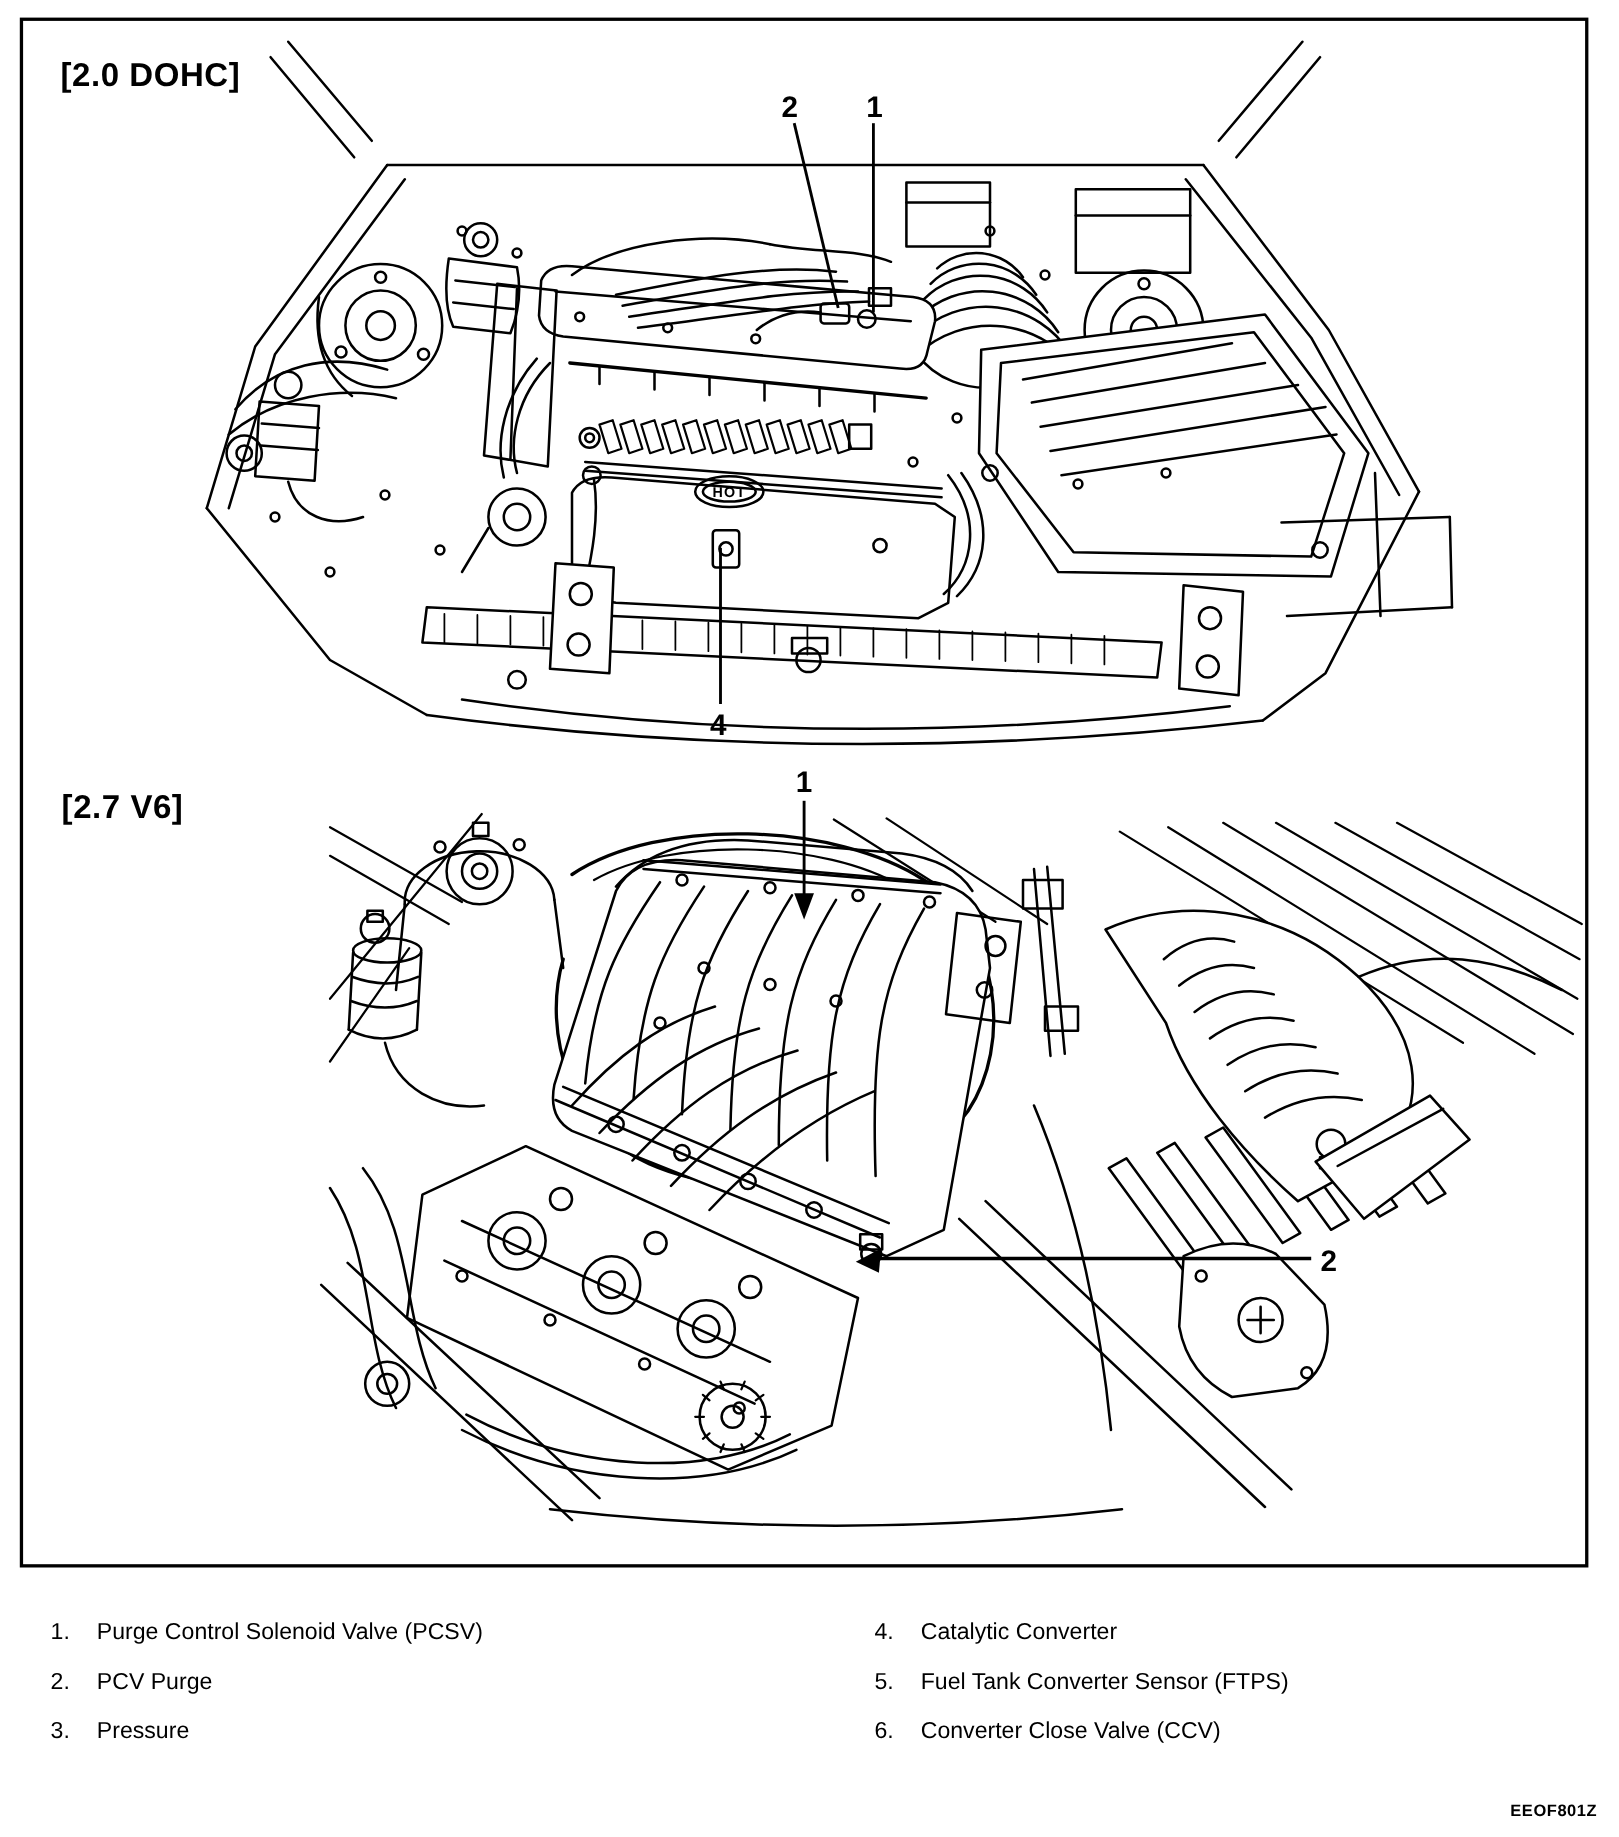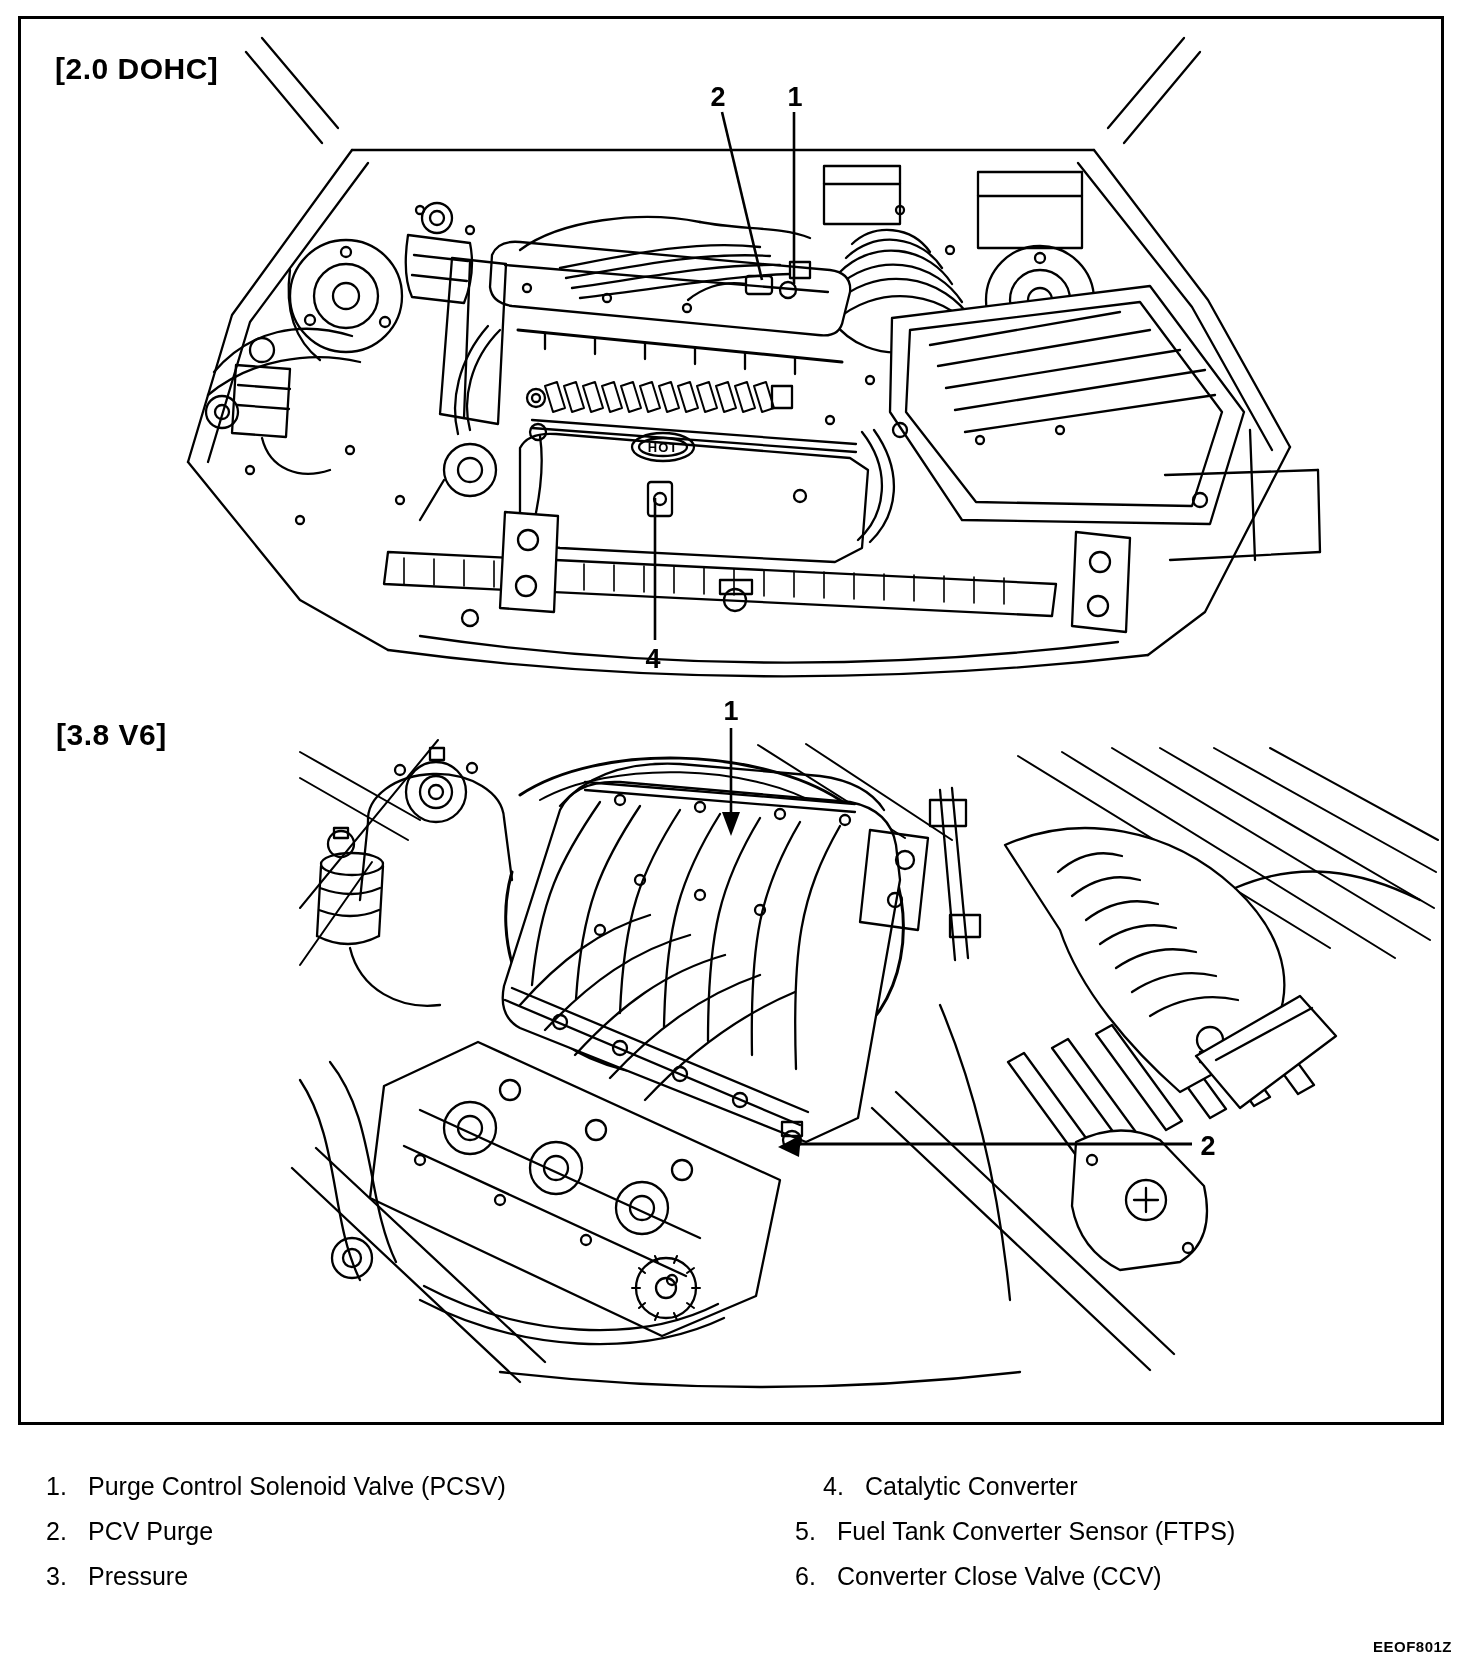--- a/index.html
+++ b/index.html
@@ -5,33 +5,33 @@
   html,body{margin:0;padding:0;background:#fff;}
   .page{position:relative;width:1472px;height:1670px;background:#fff;font-family:"Liberation Sans",sans-serif;color:#000;overflow:hidden;border-radius:28px;}
   .frame{position:absolute;left:18px;top:16px;width:1426px;height:1409px;border:3px solid #000;box-sizing:border-box;}
   .diagram-label{position:absolute;font-weight:bold;font-size:30px;letter-spacing:0.5px;}
   #label-dohc{left:55px;top:52px;}
   #label-v6{left:56px;top:718px;}
   .art{position:absolute;left:0;top:0;width:1472px;height:1670px;}
   svg text{font-family:"Liberation Sans",sans-serif;fill:#000;}
   .callout-num{font-size:27px;font-weight:bold;}
   .badge-txt{font-size:13px;font-weight:bold;letter-spacing:1px;}
-  .legend-row{position:absolute;font-size:25px;white-space:nowrap;}
+  .legend-row{position:absolute;font-size:21px;white-space:nowrap;}
   .legend-row .num{display:inline-block;width:42px;}
   .figure-code{position:absolute;right:20px;top:1638px;font-size:15px;font-weight:bold;letter-spacing:0.5px;}
 </style>
 </head>
 <body>
 
 <div class="page">
 
   <div class="frame"></div>
 
   <div class="diagram-label" id="label-dohc">[2.0 DOHC]</div>
-  <div class="diagram-label" id="label-v6">[3.8 V6]</div>
+  <div class="diagram-label" id="label-v6">[2.7 V6]</div>
 
   <svg class="art" viewBox="0 0 1472 1670">
 
     <g stroke="#000" fill="none" stroke-width="2.3" stroke-linecap="round" stroke-linejoin="round">
 
       <g>
         <path d="M352,150 L1094,150"></path>
         <path d="M352,150 L232,315 L188,462"></path>
         <path d="M368,163 L250,322 L208,462"></path>
         <path d="M1094,150 L1208,300 L1290,447"></path>
@@ -406,21 +406,21 @@
   <div>
     <div class="legend-row" style="left:46px;top:1472px;">
       <span class="num">1.</span><span>Purge Control Solenoid Valve (PCSV)</span>
     </div>
     <div class="legend-row" style="left:46px;top:1517px;">
       <span class="num">2.</span><span>PCV Purge</span>
     </div>
     <div class="legend-row" style="left:46px;top:1562px;">
       <span class="num">3.</span><span>Pressure</span>
     </div>
-    <div class="legend-row" style="left:795px;top:1472px;margin-left:28px;">
+    <div class="legend-row" style="left:795px;top:1472px;">
       <span class="num">4.</span><span>Catalytic Converter</span>
     </div>
     <div class="legend-row" style="left:795px;top:1517px;">
       <span class="num">5.</span><span>Fuel Tank Converter Sensor (FTPS)</span>
     </div>
     <div class="legend-row" style="left:795px;top:1562px;">
       <span class="num">6.</span><span>Converter Close Valve (CCV)</span>
     </div>
   </div>
 

